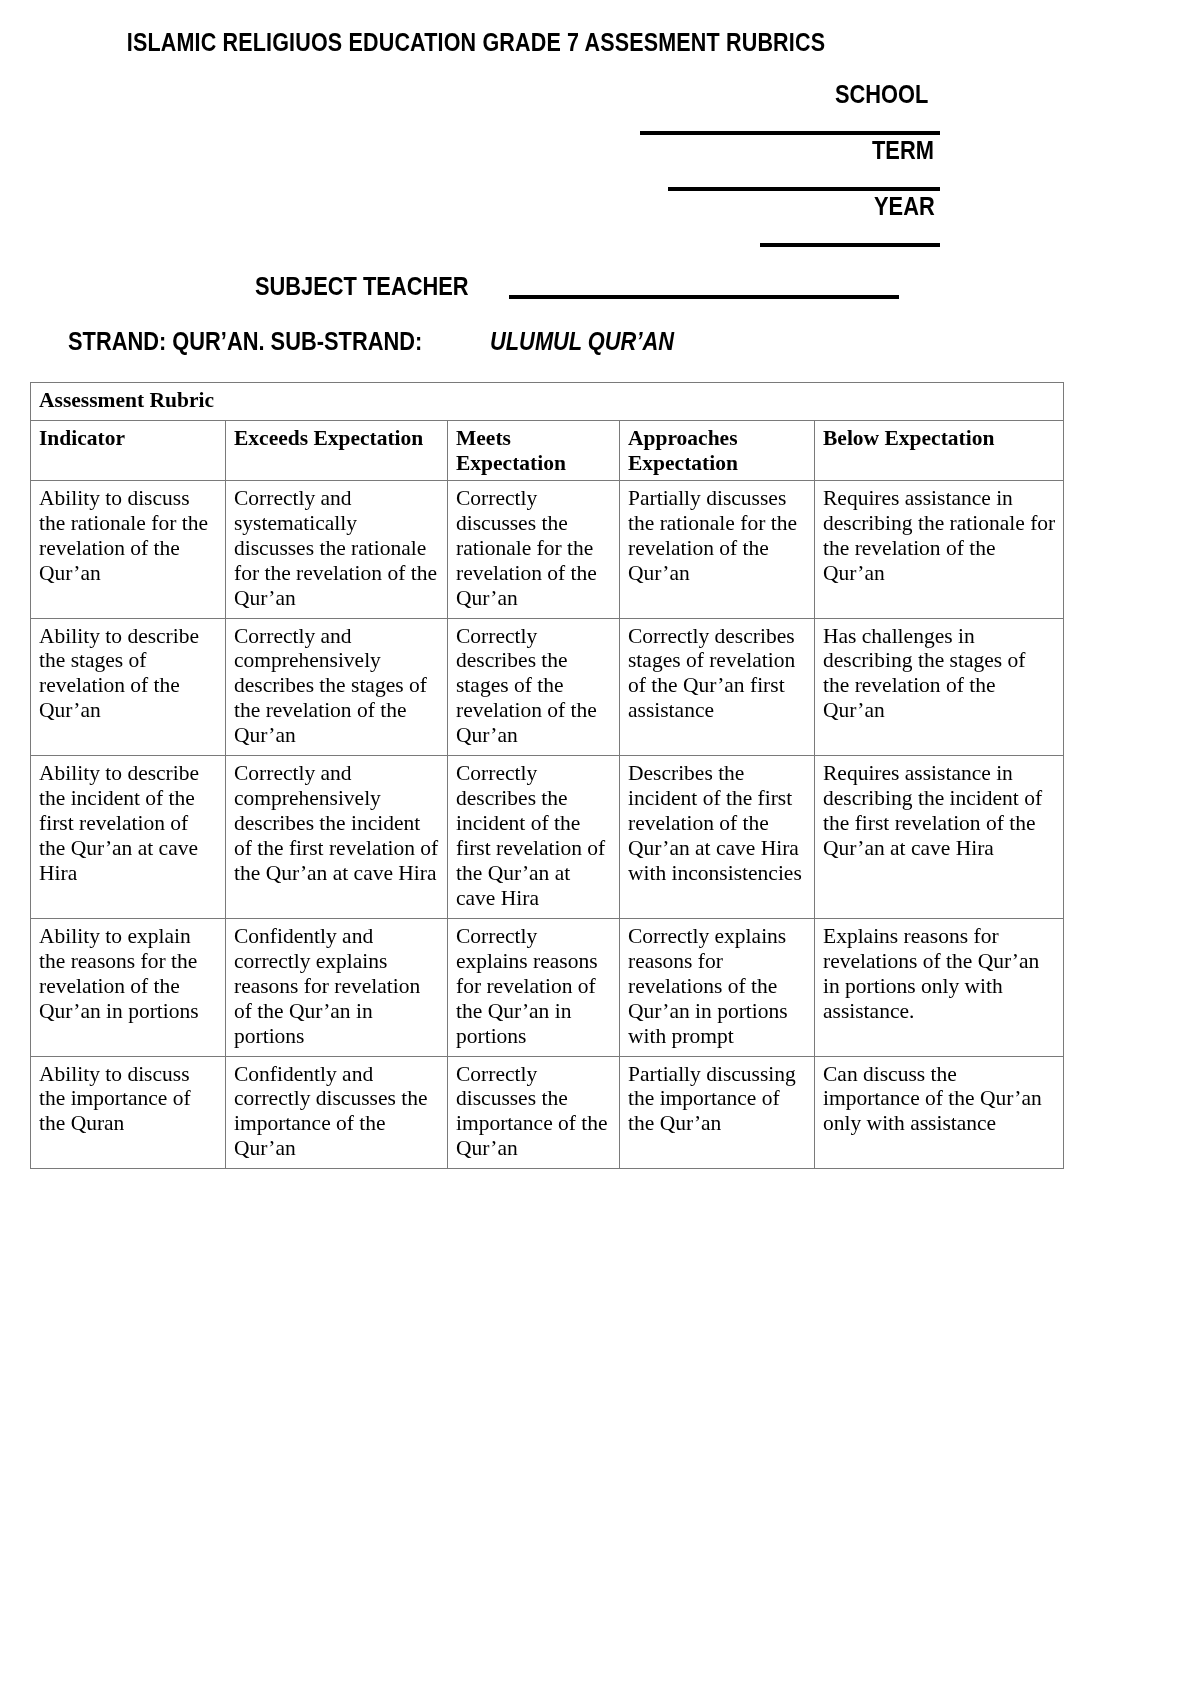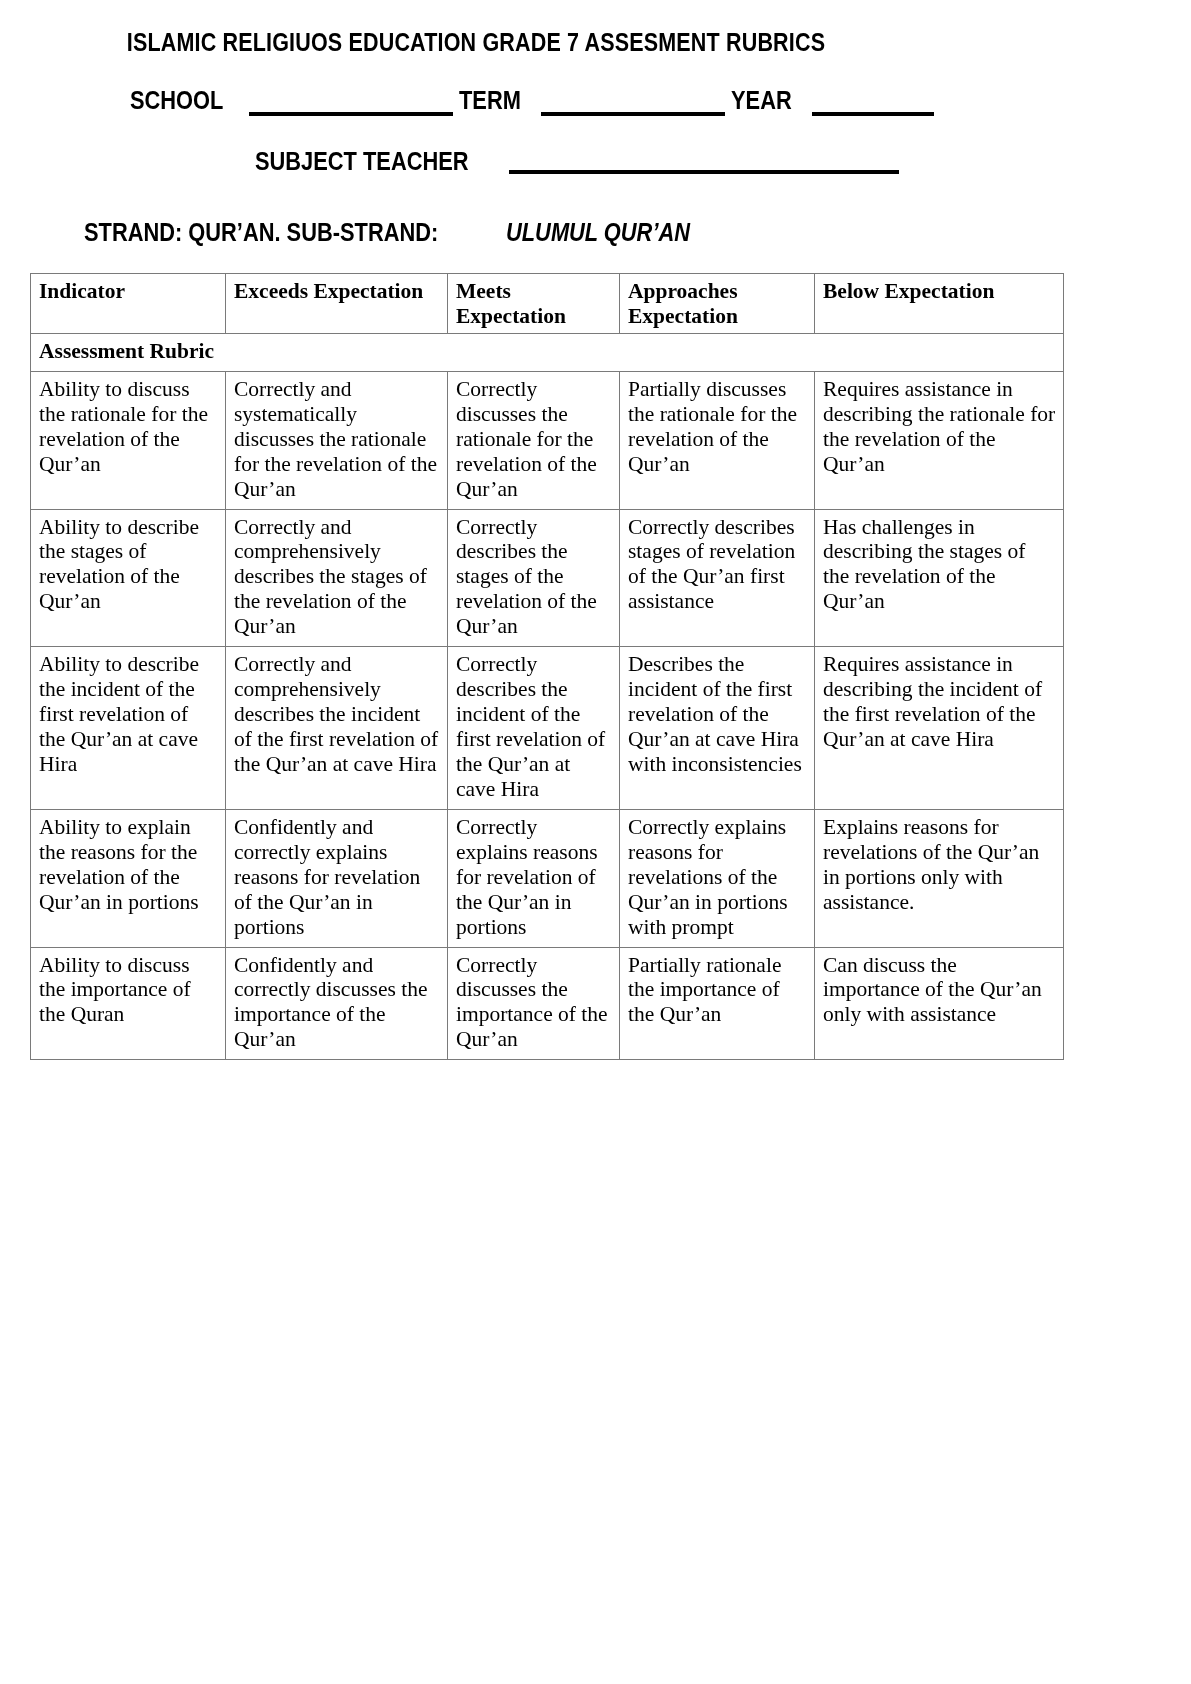--- a/index.html
+++ b/index.html
@@ -34,26 +34,27 @@
     transform-origin: center top;
     margin: 0;
     padding-top: 28px;
     white-space: nowrap;
   }
 
   .line-school {
     font-family: "Liberation Sans Narrow", "Liberation Sans", sans-serif;
     font-weight: bold;
     font-size: 26px;
-    margin: 12px;
+    margin: 6px;
     padding-top: 16px;
     padding-left: 118px;
     white-space: nowrap;
     display: flex;
     align-items: flex-end;
+    flex-direction: column;
   }
   .line-school .lbl { transform: scaleX(0.84); transform-origin: left bottom; display:inline-block; }
 
   .blank {
     display: inline-block;
     border-bottom: 4px solid #000;
     height: 21px;
     margin: 0 6px 0 8px;
     vertical-align: bottom;
   }
@@ -72,21 +73,21 @@
     white-space: nowrap;
     display: flex;
     align-items: center;
   }
   .line-teacher .lbl { transform: scaleX(0.84); transform-origin: left bottom; display:inline-block; }
 
   .line-strand {
     font-family: "Liberation Sans Narrow", "Liberation Sans", sans-serif;
     font-weight: bold;
     font-size: 26px;
-    margin: 16px;
+    margin: 0;
     padding-top: 24px;
     padding-left: 68px;
     white-space: nowrap;
   }
   .line-strand .lbl { transform: scaleX(0.84); transform-origin: left bottom; display:inline-block; }
   .line-strand .substrand { font-style: italic; }
 
   
   .table-wrap {
     margin-top: 25px;
@@ -154,29 +155,29 @@
     <table class="rubric">
       <colgroup>
         <col class="c1">
           <col class="c2">
           <col class="c3">
           <col class="c4">
           <col class="c5">
       </colgroup>
       <tbody>
         <tr>
+          <td class="caption-cell" colspan="5">Assessment Rubric</td>
+        </tr>
+        <tr>
           <th class="col-head">Indicator</th>
           <th class="col-head">Exceeds Expectation</th>
           <th class="col-head two-line">Meets Expectation</th>
           <th class="col-head two-line">Approaches Expectation</th>
           <th class="col-head">Below Expectation</th>
         </tr>
-        <tr>
-          <td class="caption-cell" colspan="5">Assessment Rubric</td>
-        </tr>
 
         <tr>
           <td>Ability to discuss the rationale for the revelation of the Qur’an</td>
           <td>Correctly and systematically discusses the rationale for the revelation of the Qur’an</td>
           <td>Correctly discusses the rationale for the revelation of the Qur’an</td>
           <td>Partially discusses the rationale for the revelation of the Qur’an</td>
           <td>Requires assistance in describing the rationale for the revelation of the Qur’an</td>
         </tr>
         <tr>
           <td>Ability to describe the stages of revelation of the Qur’an</td>
@@ -196,20 +197,20 @@
           <td>Ability to explain the reasons for the revelation of the Qur’an in portions</td>
           <td>Confidently and correctly explains reasons for revelation of the Qur’an in portions</td>
           <td>Correctly explains reasons for revelation of the Qur’an in portions</td>
           <td>Correctly explains reasons for revelations of the Qur’an in portions with prompt</td>
           <td>Explains reasons for revelations of the Qur’an in portions only with assistance.</td>
         </tr>
         <tr>
           <td>Ability to discuss the importance of the Quran</td>
           <td>Confidently and correctly discusses the importance of the Qur’an</td>
           <td>Correctly discusses the importance of the Qur’an</td>
-          <td>Partially rationale the importance of the Qur’an</td>
+          <td>Partially discussing the importance of the Qur’an</td>
           <td>Can discuss the importance of the Qur’an only with assistance</td>
         </tr>
       </tbody>
     </table>
   </div>
 
 </div>
 
 </body></html>

